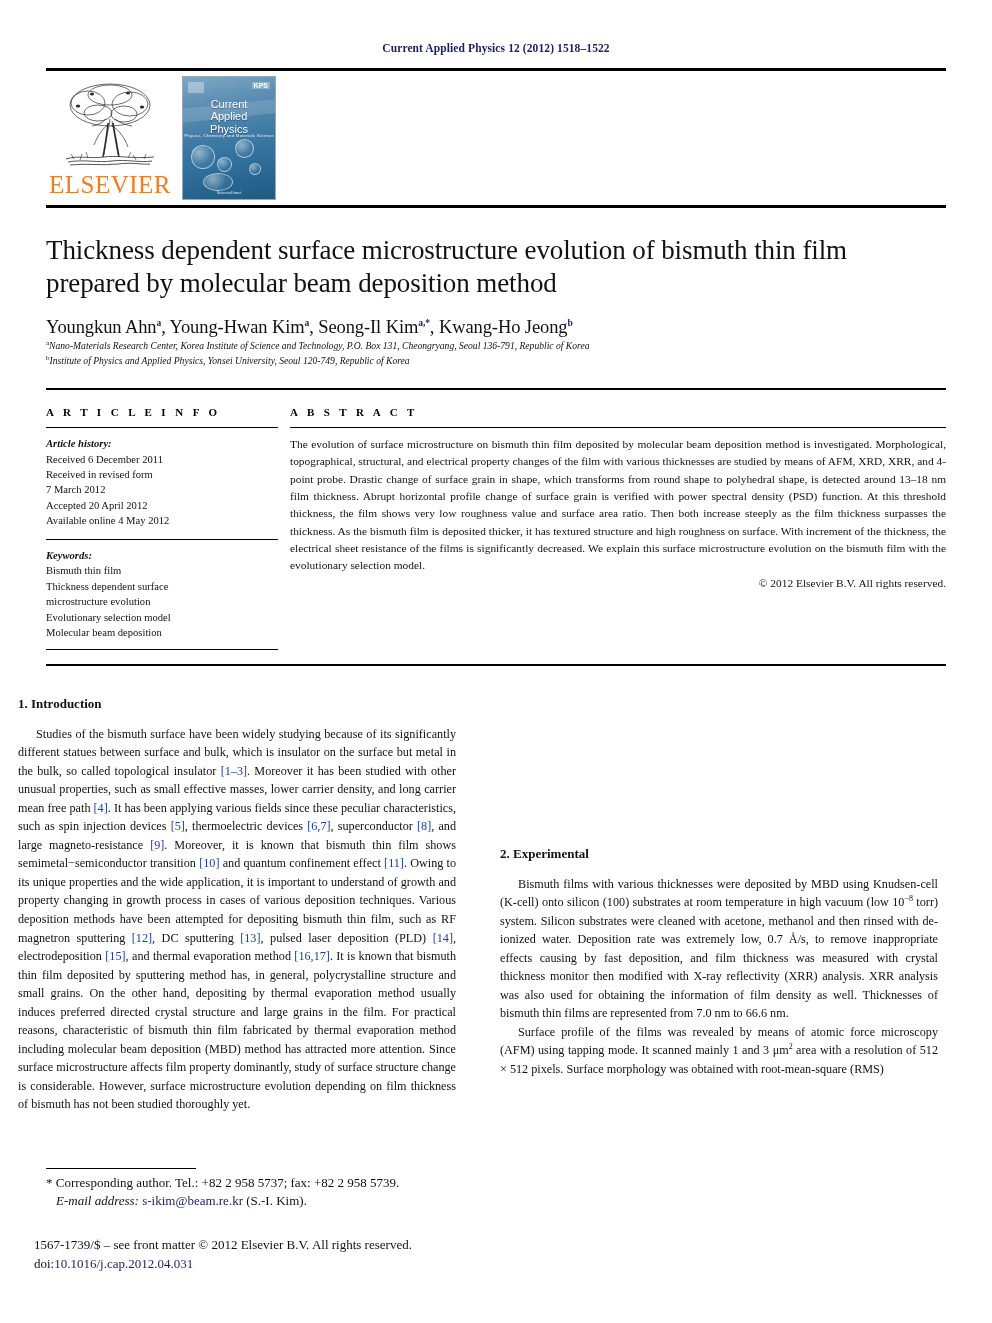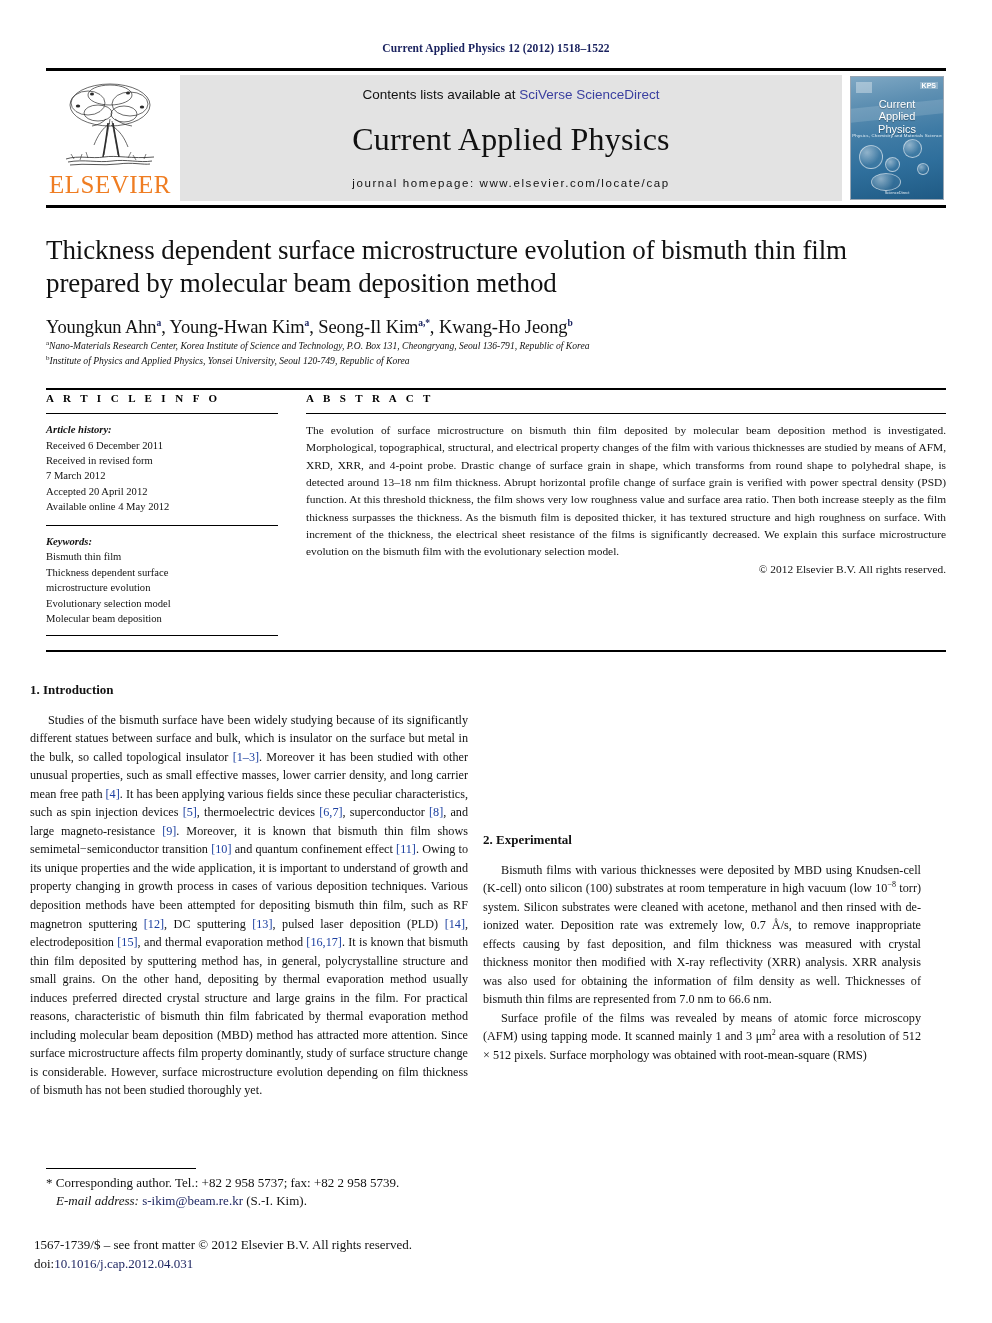--- a/index.html
+++ b/index.html
@@ -199,22 +199,22 @@
   }
 
   
   .info-rule {
     border-top: 2.5px solid #000;
     margin: 20px 46px 0 46px;
   }
   .info-area {
     margin: 0 46px;
     display: flex;
-    gap: 28px;
-    padding-top: 2px;
+    gap: 12px;
+    padding-top: 16px;
   }
   .col-info { width: 232px; flex: 0 0 232px; }
   .col-abs  { flex: 1 1 auto; }
   .sec-head {
     font-family: "Liberation Serif", serif;
     font-weight: bold;
     font-size: 11px;
     letter-spacing: 3.4px;
     color: #000;
   }
@@ -248,23 +248,23 @@
     color: #111;
   }
   .info-rule-bottom {
     border-top: 2.5px solid #000;
     margin: 14px 46px 0 46px;
   }
   .kw-underline { border-top: 1.6px solid #000; margin-top: 8px; }
 
   
   .body-cols {
-    margin: 30px 46px 0 30px;
-    display: flex;
-    gap: 15px;
+    margin: 30px 46px 0 18px;
+    display: flex;
+    gap: 44px;
   }
   .bcol { width: 438px; flex: 0 0 438px; }
   .h2 {
     font-family: "Liberation Serif", serif;
     font-weight: bold;
     font-size: 13px;
     margin: 0 0 13px 0;
     color: #111;
   }
   .para {
@@ -355,27 +355,20 @@
             <path d="M10 83 C26 80 40 84 54 82 C68 80 82 84 94 82"></path>
             <path d="M12 86 C28 84 44 87 60 85 C74 83 86 86 92 85"></path>
           </g>
           <g fill="none" stroke="#2b2b2b" stroke-width="0.6">
             <path d="M16 80 l-3 -5 M22 81 l2 -6 M30 79 l-2 -6 M70 79 l3 -6 M78 81 l-3 -5 M86 80 l2 -5"></path>
           </g>
         </svg>
         <div class="elsevier-word">ELSEVIER</div>
       </div>
 
-      <div class="center-cell">
-        <div class="contents-line">
-          <span>Contents lists available at </span><span class="sd-link">SciVerse ScienceDirect</span>
-        </div>
-        <div class="journal-title">Current Applied Physics</div>
-        <div class="homepage-line">journal homepage: www.elsevier.com/locate/cap</div>
-      </div>
 
       <div class="cover-cell">
         <div class="cover-thumb">
           <div class="cov-band"></div>
           <div class="cov-els"></div>
           <div class="cov-kps">KPS</div>
           <div class="cov-title">
             <div>Current</div>
             <div>Applied</div>
             <div>Physics</div>

